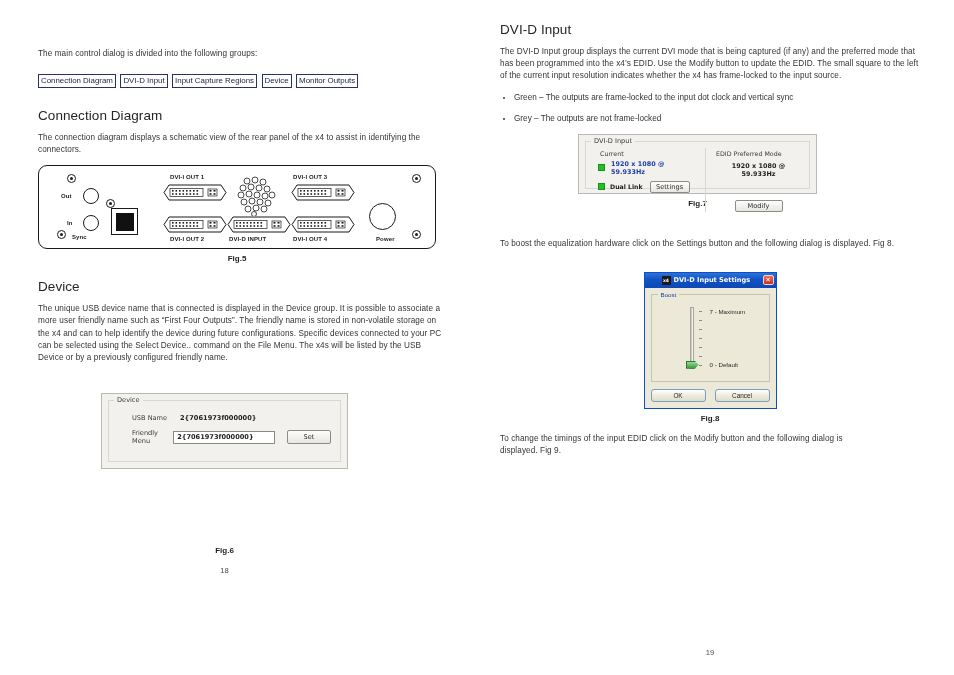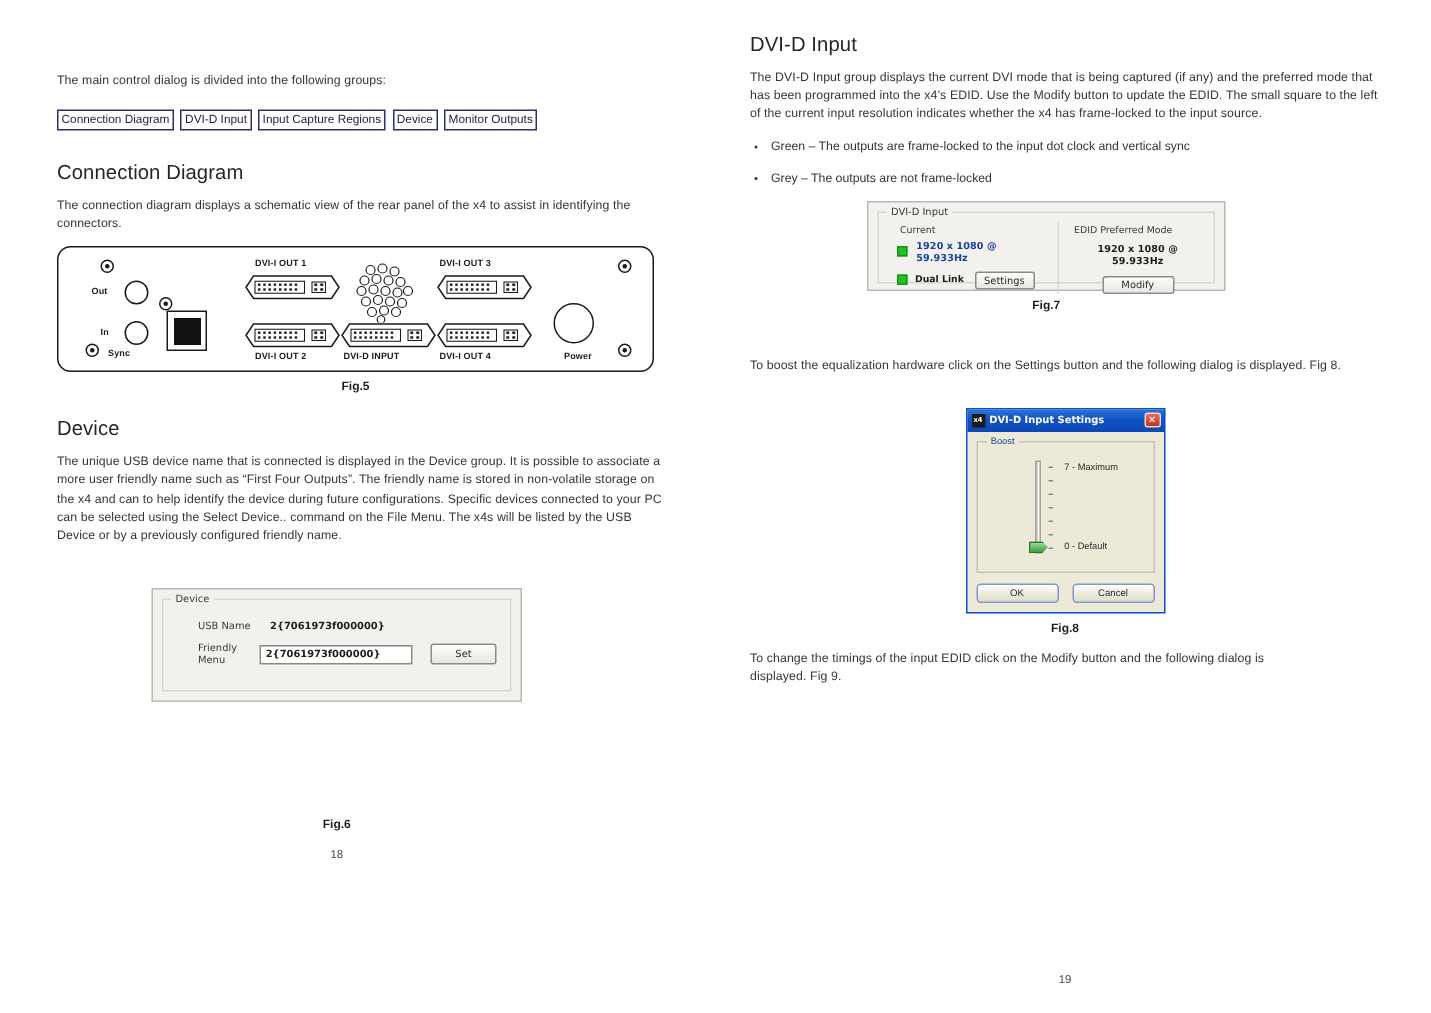--- a/index.html
+++ b/index.html
@@ -86,21 +86,21 @@
 
   
   .sq { width:7px; height:7px; background:#22c122; border:1px solid #1a8f1a; display:inline-block; }
   .res-txt { font-size:6.4px; font-weight:bold; color:#1b3fa0; letter-spacing:0.01em; }
   .res-txt2 { font-size:6.4px; font-weight:bold; color:#1d1d1d; letter-spacing:0.01em; }
   .cap-lab { font-size:6.3px; color:#3a3a3a; }
 
   
   .xpwin { width:133px; border:1px solid #0a50c8; background:#ece9d8; }
   .xptitle {
-    height:15px; display:flex; align-items:center; padding:0 2px 0 3px;
+    height:15px; display:flex; align-items:center; padding:0 2px 0 17px;
     background:linear-gradient(#2f72d8,#1152c4 45%,#0d47b5);
     color:#fff; font-size:6.6px; font-weight:bold;
     font-family:"DejaVu Sans", sans-serif;
   }
   .xpicon { width:9px; height:9px; background:#1a1a1a; color:#fff; font-size:4.5px;
     display:flex; align-items:center; justify-content:center; margin-right:3px; font-weight:bold;}
   .xpclose {
     margin-left:auto; width:11px; height:10px; border:1px solid #f3d3cf; border-radius:2px;
     background:linear-gradient(#e8705a,#c5301c); color:#fff; font-size:6.5px; font-weight:bold;
     display:flex; align-items:center; justify-content:center;
@@ -395,21 +395,21 @@
               </div>
               <div style="display:flex; align-items:center; margin-top:5px; margin-left:4px;">
                 <span class="sq"></span>
                 <span style="font-size:6.2px; font-weight:bold; color:#1d1d1d; margin-left:5px;">Dual Link</span>
                 <span class="xp-btn" style="margin-left:7px; min-width:40px; height:12px;">Settings</span>
               </div>
             </div>
             <div style="flex:1; padding-left:10px; text-align:center;">
               <div class="cap-lab" style="margin:2px 0 5px 0; text-align:left;">EDID Preferred Mode</div>
               <div class="res-txt2">1920 x 1080 @ 59.933Hz</div>
-              <div style="display:flex; justify-content:center; margin-top:6px;">
+              <div style="display:flex; justify-content:center; margin-top:22px;">
                 <span class="xp-btn" style="min-width:48px; height:12px;">Modify</span>
               </div>
             </div>
           </div>
         </div>
       </div>
       <div class="figcap" style="width:239px;">Fig.7</div>
     </div>
 
     <p class="body" style="width:420px; margin-top:30px;">To boost the equalization hardware click on the Settings button and the following dialog is displayed.  Fig 8.</p>

